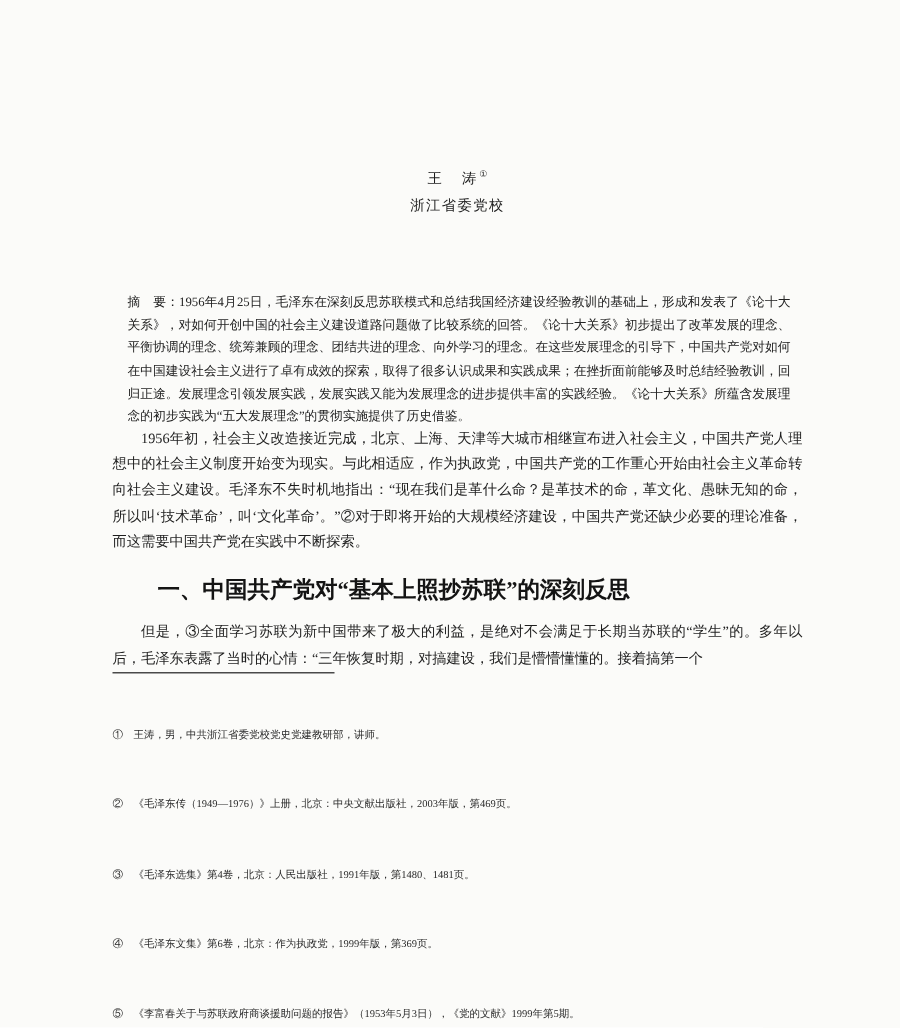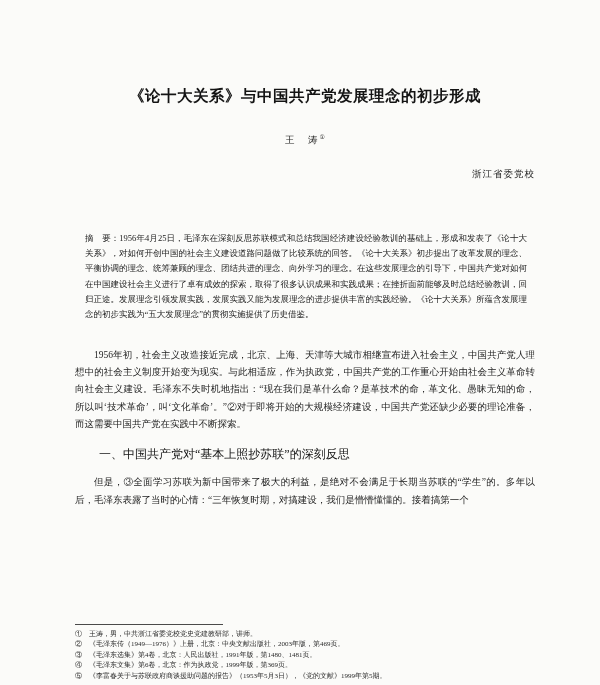--- a/index.html
+++ b/index.html
@@ -28,74 +28,74 @@
     text-align: center;
     font-size: 9.5px;
     letter-spacing: 2px;
   }
   .sup {
     font-size: 6px;
     vertical-align: super;
     letter-spacing: 0;
   }
   .affiliation {
-    margin-top: 21px;
-    text-align: right;
+    margin-top: 5px;
+    text-align: center;
     font-size: 9.5px;
     letter-spacing: 1px;
   }
   .abstract {
     margin: 50px 8px 0 10px;
     font-size: 8.5px;
     line-height: 1.78;
     text-align: justify;
     color: #222;
   }
   .abstract.keywords { margin-top: 2px; }
   .label { font-weight: normal; }
   .body-p {
     margin: 0;
     font-size: 9.5px;
     line-height: 1.82;
     text-align: justify;
     text-indent: 2em;
     color: #1d1d1d;
   }
-  .body-p.first { margin-top: 25px; }
+  .body-p.first { }
   .section-heading {
     margin: 13px 0 11px 0;
-    font-size: 12px;
-    font-weight: normal;
+    font-size: 15px;
+    font-weight: bold;
     text-indent: 2em;
     color: #141414;
   }
   .footnotes {
     position: absolute;
     left: 75px;
     right: 70px;
     bottom: 4px;
   }
   .fn-rule {
     width: 148px;
     border-top: 1px solid #4a4a4a;
     margin-bottom: 4px;
   }
   .fn {
     font-size: 7px;
     line-height: 1.5;
     color: #2a2a2a;
     text-align: left;
+    margin-top: 36px;
   }
 </style>
 </head>
 <body>
 
 <div class="page">
 
-  <h1 class="title">《论十大关系》与中国共产党发展理念的初步形成</h1>
 
   <div class="author">
     <span>王　涛</span><sup class="sup">①</sup>
   </div>
 
   <div class="affiliation">浙江省委党校</div>
 
   <div class="abstract">
     <span class="label">摘　要：</span><span>1956年4月25日，毛泽东在深刻反思苏联模式和总结我国经济建设经验教训的基础上，形成和发表了《论十大关系》，对如何开创中国的社会主义建设道路问题做了比较系统的回答。《论十大关系》初步提出了改革发展的理念、平衡协调的理念、统筹兼顾的理念、团结共进的理念、向外学习的理念。在这些发展理念的引导下，中国共产党对如何在中国建设社会主义进行了卓有成效的探索，取得了很多认识成果和实践成果；在挫折面前能够及时总结经验教训，回归正途。发展理念引领发展实践，发展实践又能为发展理念的进步提供丰富的实践经验。《论十大关系》所蕴含发展理念的初步实践为“五大发展理念”的贯彻实施提供了历史借鉴。</span>
   </div>

